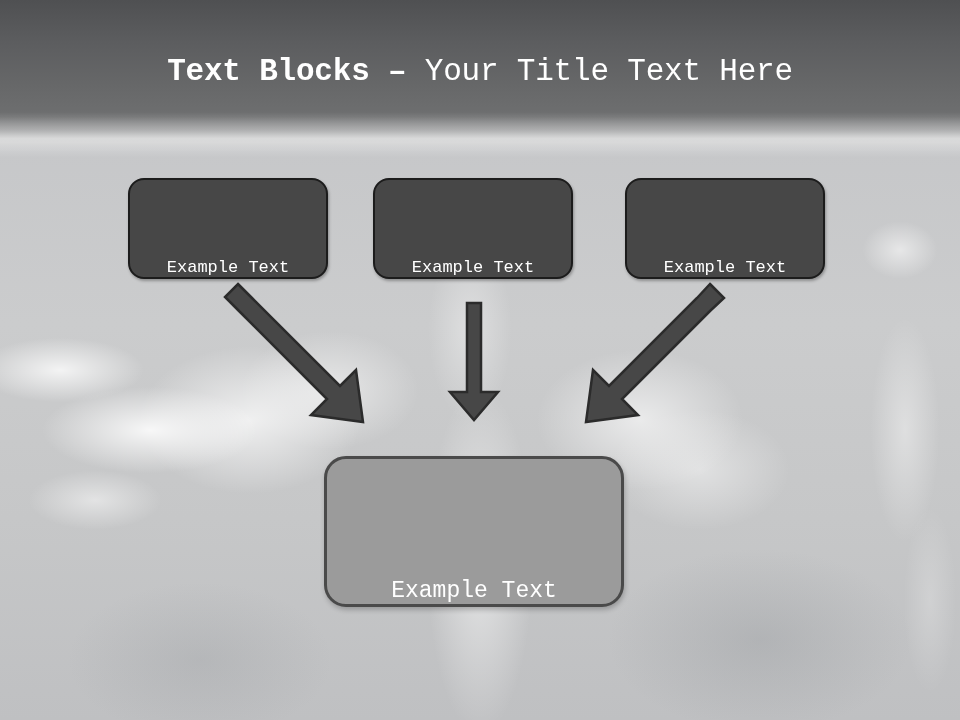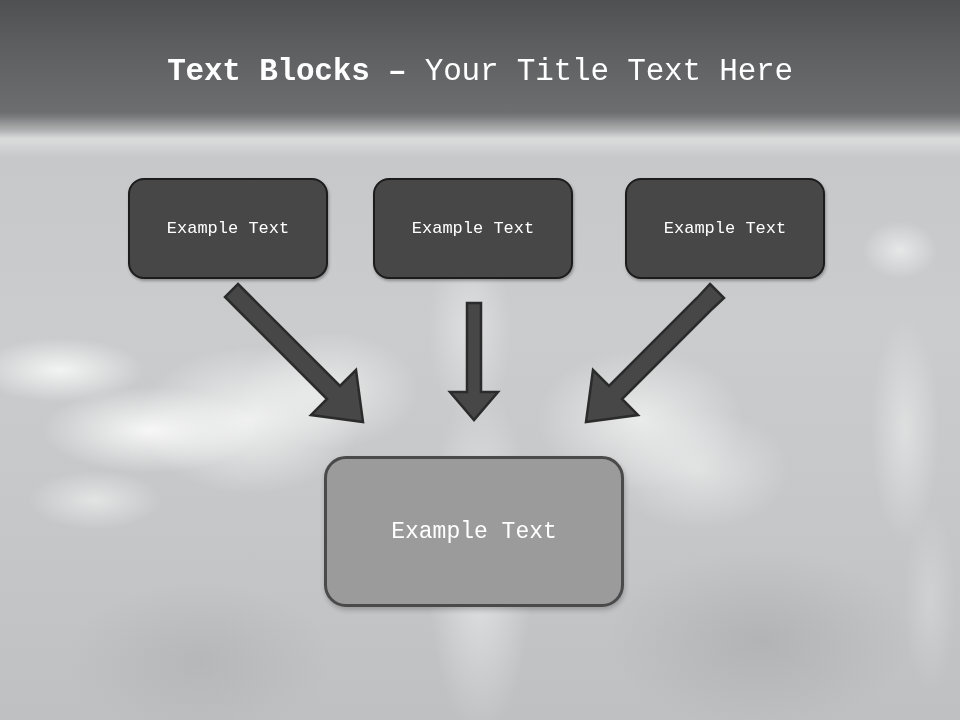--- a/index.html
+++ b/index.html
@@ -85,21 +85,21 @@
   }
   .slide-title .t-bold { font-weight: bold; }
   .slide-title .t-dash { font-weight: bold; }
   .slide-title .t-rest { font-weight: normal; }
 
   
   .block {
     position: absolute;
     box-sizing: border-box;
     display: flex;
-    align-items: center;
+    align-items: flex-end;
     justify-content: center;
     border-radius: 16px;
     color: #ffffff;
     text-align: center;
     user-select: none;
   }
   .block-top {
     width: 200px;
     height: 101px;
     top: 178px;

